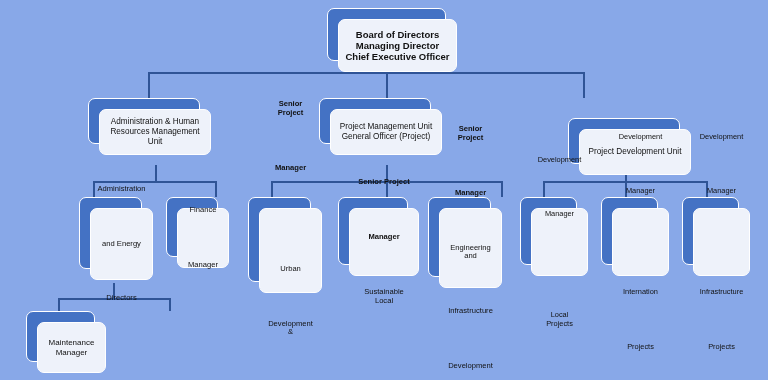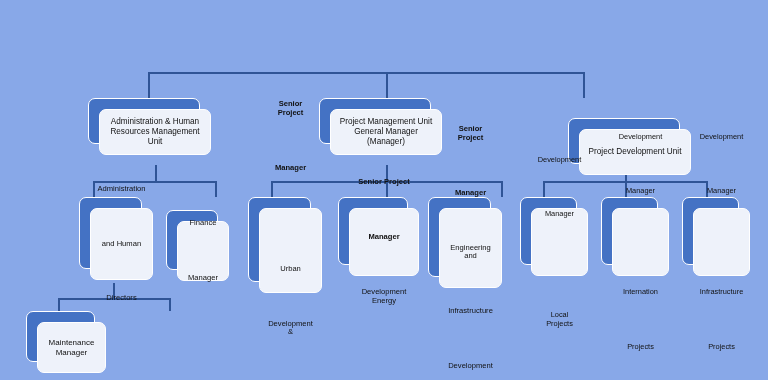--- a/index.html
+++ b/index.html
@@ -107,54 +107,62 @@
   <div class="conn conn-h" style="left:543px; top:181px; width:164px;"></div>
   <div class="conn conn-v" style="left:543px; top:181px; height:16px;"></div>
   <div class="conn conn-v" style="left:625px; top:181px; height:16px;"></div>
   <div class="conn conn-v" style="left:706px; top:181px; height:16px;"></div>
 
   <div class="conn conn-v" style="left:113px; top:283px; height:16px;"></div>
   <div class="conn conn-h" style="left:58px; top:298px; width:112px;"></div>
   <div class="conn conn-v" style="left:58px; top:298px; height:13px;"></div>
   <div class="conn conn-v" style="left:169px; top:298px; height:13px;"></div>
 
+  <div class="node lvl0" style="left:327px; top:8px; width:119px; height:53px;">
+    <div class="plate"></div>
+    <div class="card">
+      <span class="ln b">Board of Directors</span>
+      <span class="ln b">Managing Director</span>
+      <span class="ln b">Chief Executive Officer</span>
+    </div>
+  </div>
 
   <div class="node lvl1" style="left:88px; top:98px; width:112px; height:46px;">
     <div class="plate"></div>
     <div class="card">
       <span class="ln">Administration &amp; Human</span>
       <span class="ln">Resources Management Unit</span>
     </div>
   </div>
 
   <div class="node lvl1" style="left:319px; top:98px; width:112px; height:46px;">
     <div class="plate"></div>
     <div class="card">
       <span class="ln">Project Management Unit</span>
-      <span class="ln">General Manager (Manager)</span>
+      <span class="ln">General Officer (Project)</span>
     </div>
   </div>
 
   <div class="node lvl1" style="left:568px; top:87px; width:112px; height:46px;margin-top:31px;">
     <div class="plate"></div>
     <div class="card">
       <span class="ln">Project Development Unit</span>
     </div>
   </div>
 
   <div class="node lvl2" style="left:79px; top:197px; width:63px; height:72px;">
     <div class="plate"></div>
     <div class="card">
       <span class="ln">Administration</span>
-      <span class="ln">and Human</span>
+      <span class="ln">and Energy</span>
       <span class="ln">Directors</span>
     </div>
   </div>
 
-  <div class="node lvl2" style="left:166px; top:210px; width:52px; height:60px;">
+  <div class="node lvl2" style="left:166px; top:197px; width:52px; height:60px;">
     <div class="plate"></div>
     <div class="card">
       <span class="ln">Finance</span>
       <span class="ln">Manager</span>
     </div>
   </div>
 
   <div class="node lvl2 spm" style="left:248px; top:197px; width:63px; height:85px;">
     <div class="plate"></div>
     <div class="card">
@@ -165,21 +173,21 @@
       <span class="ln">Development &amp;</span>
       <span class="ln">Natural Resources</span>
     </div>
   </div>
 
   <div class="node lvl2 spm" style="left:338px; top:197px; width:70px; height:68px;">
     <div class="plate"></div>
     <div class="card">
       <span class="ln b">Senior Project</span>
       <span class="ln b">Manager</span>
-      <span class="ln">Development Energy</span>
+      <span class="ln">Sustainable Local</span>
     </div>
   </div>
 
   <div class="node lvl2 spm" style="left:428px; top:197px; width:63px; height:80px;">
     <div class="plate"></div>
     <div class="card">
       <span class="ln b">Senior Project</span>
       <span class="ln b">Manager</span>
       <span class="ln">Engineering and</span>
       <span class="ln">Infrastructure</span>

